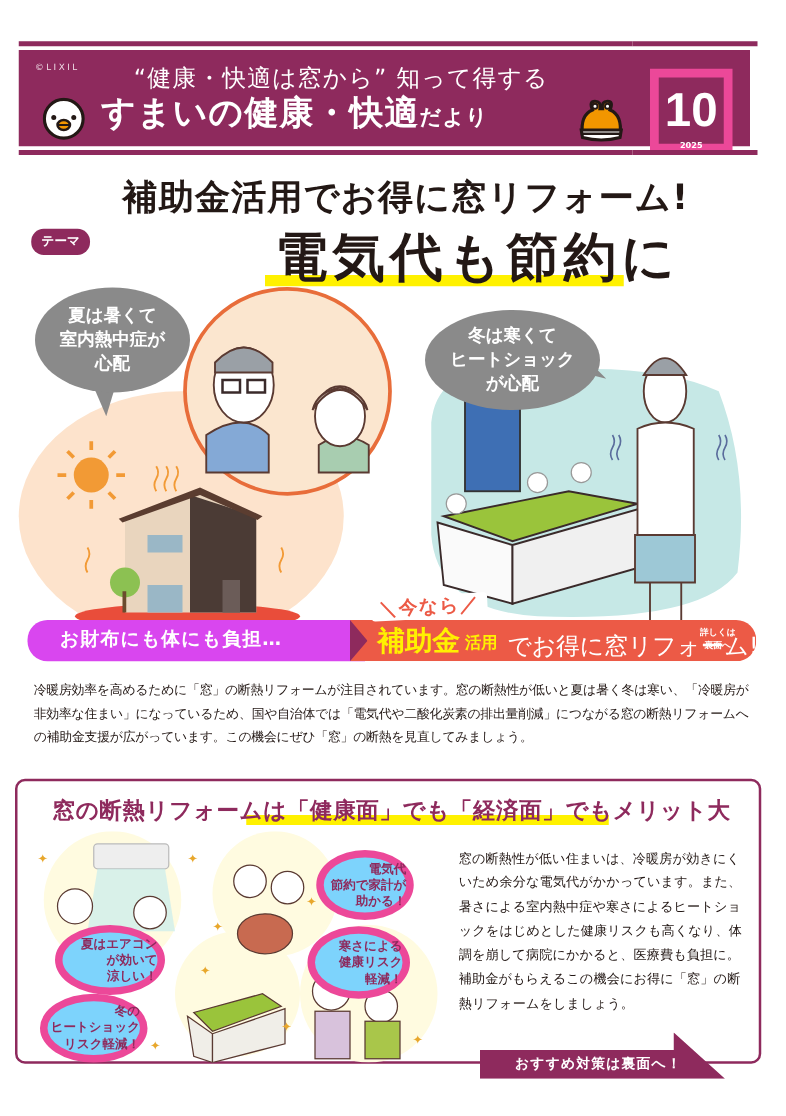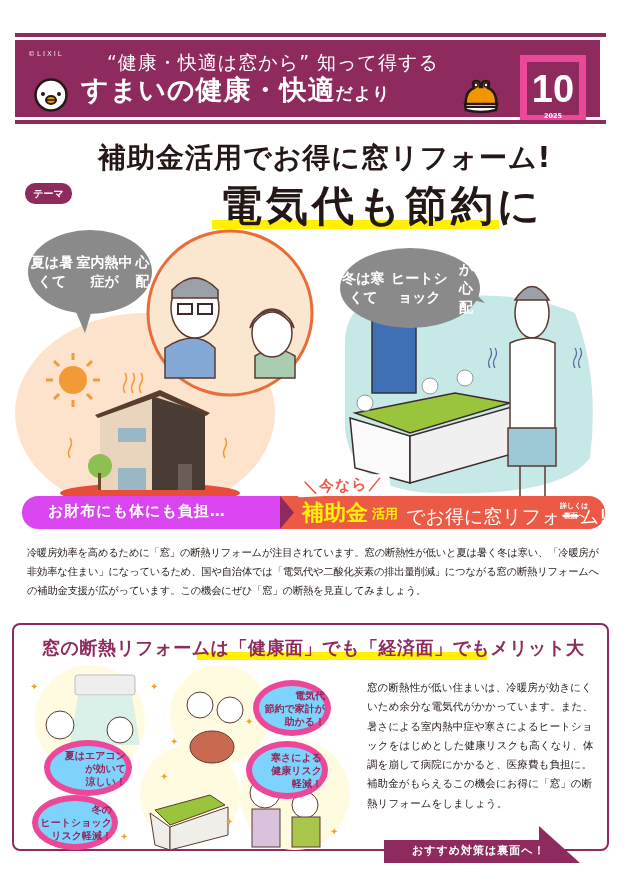--- a/index.html
+++ b/index.html
@@ -24,21 +24,21 @@
   .issue-date { font-size: 6.5px; font-weight: bold; letter-spacing: 0; }
 
   
   .theme-badge { position: absolute; left: 25px; top: 147px; width: 47px; height: 21px; border-radius: 10px; background: #8e2a5d; color: #fff; font-size: 10px; text-align: center; line-height: 21px; font-weight: bold; margin-top: 36px; }
   .theme-title { position: absolute; left: 98px; top: 139px; font-size: 28px; font-weight: bold; color: #231815; letter-spacing: 1px; white-space: nowrap; }
   .theme-sub-hl { position: absolute; left: 212px; top: 220px; width: 287px; height: 9px; background: #fff100; }
   .theme-sub { position: absolute; left: 220px; top: 178px; font-size: 42px; font-weight: bold; color: #231815; letter-spacing: 4px; white-space: nowrap; }
 
   
   .illus { position: absolute; }
-  .bubble { position: absolute; background: #8a8a8a; color: #fff; font-weight: bold; text-align: center; font-size: 14px; line-height: 19px; border-radius: 50%; display:flex; align-items:center; justify-content:center; }
+  .bubble { position: absolute; background: #8a8a8a; color: #fff; font-weight: bold; text-align: center; font-size: 14px; line-height: 19px; border-radius: 50%; display:flex; align-items:center; justify-content:center; flex-direction:column; }
 
   
   .banner { position: absolute; left: 22px; top: 496px; width: 583px; height: 33px; }
   .banner-left { position: absolute; left: 0; top: 0; width: 270px; height: 33px; background: #d946ef; border-radius: 16px 0 0 16px; }
   .banner-left-txt { position: absolute; left: 26px; top: 6px; font-size: 15px; font-weight: bold; color: #fff; letter-spacing: 1px; white-space: nowrap; }
   .banner-right { position: absolute; left: 258px; top: 0; width: 325px; height: 33px; background: #ec5a46; border-radius: 0 16px 16px 0; clip-path: polygon(0 0, 100% 0, 100% 100%, 0 100%, 12px 50%); }
   .banner-arrow { position:absolute; left: 258px; top:0; width: 14px; height: 33px; background:#8e2a5d; clip-path: polygon(0 0, 100% 50%, 0 100%); }
   .banner-now { position: absolute; left: 297px; top: 476px; font-size: 15px; font-weight: bold; color: #ec5a46; background: #fff; padding: 0 6px; border-radius: 3px; letter-spacing: 1px; transform: rotate(-3deg); }
   .banner-now::before { content:"＼"; }
   .banner-now::after { content:"／"; }

